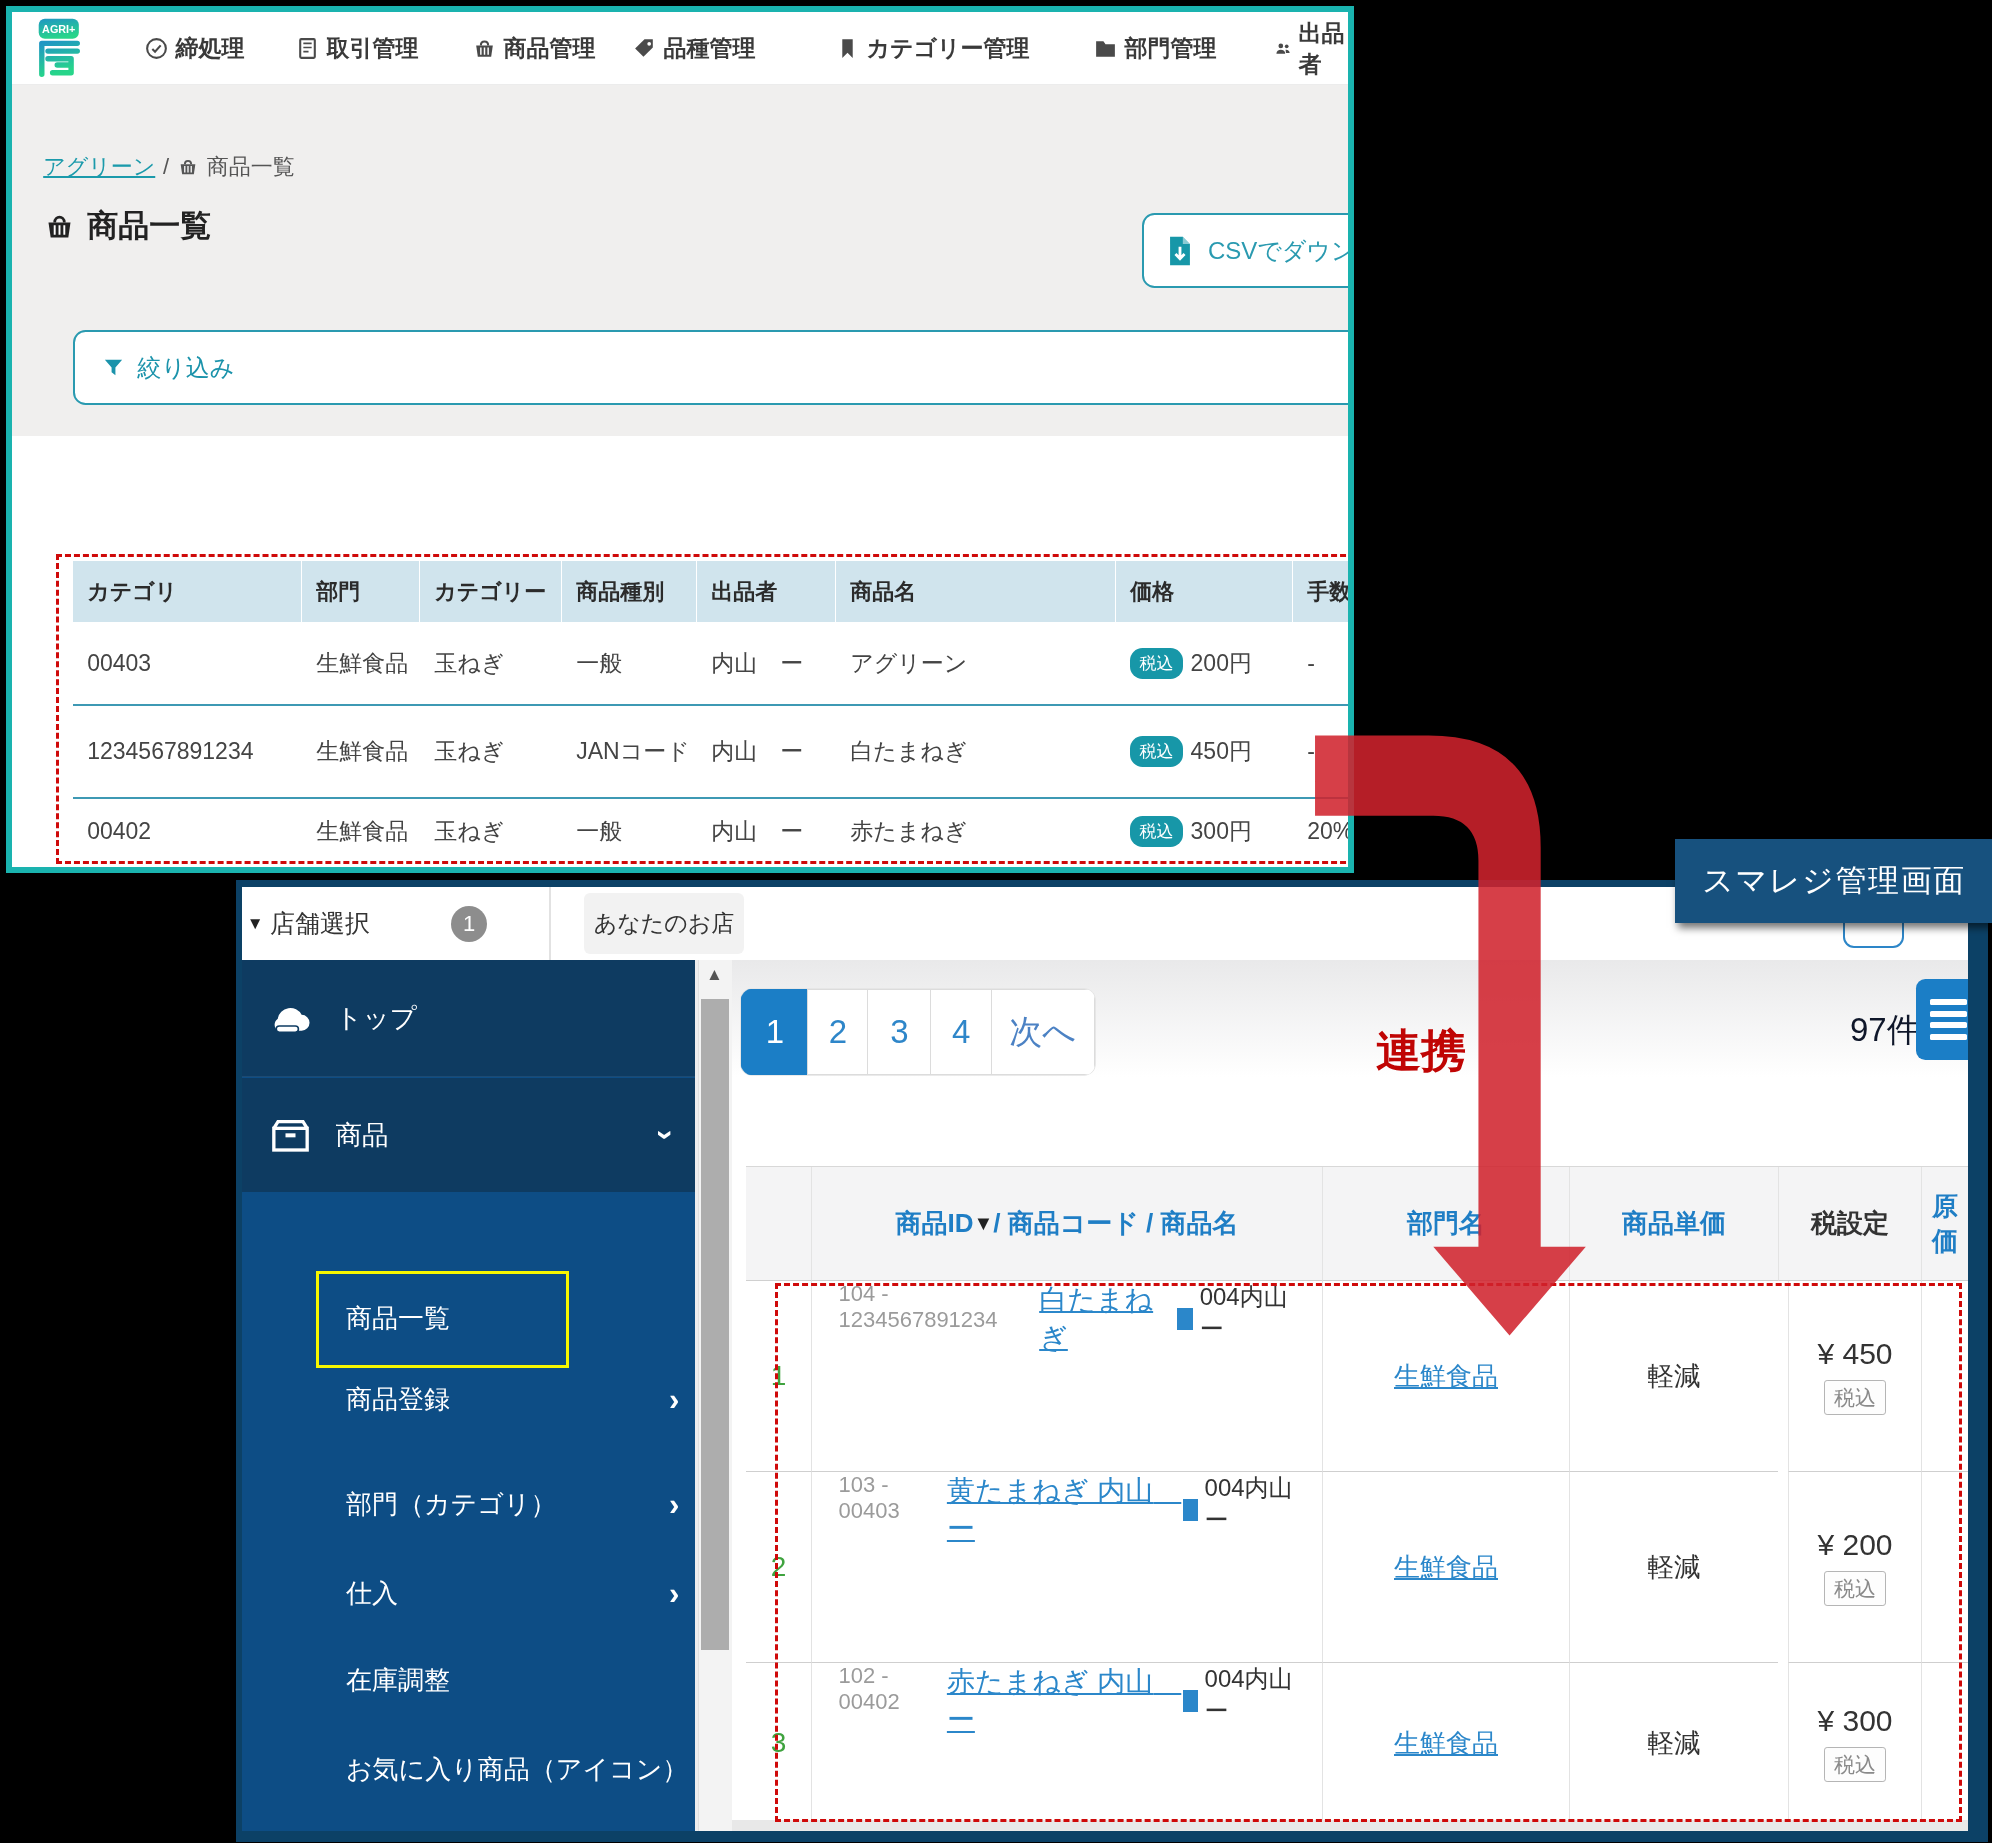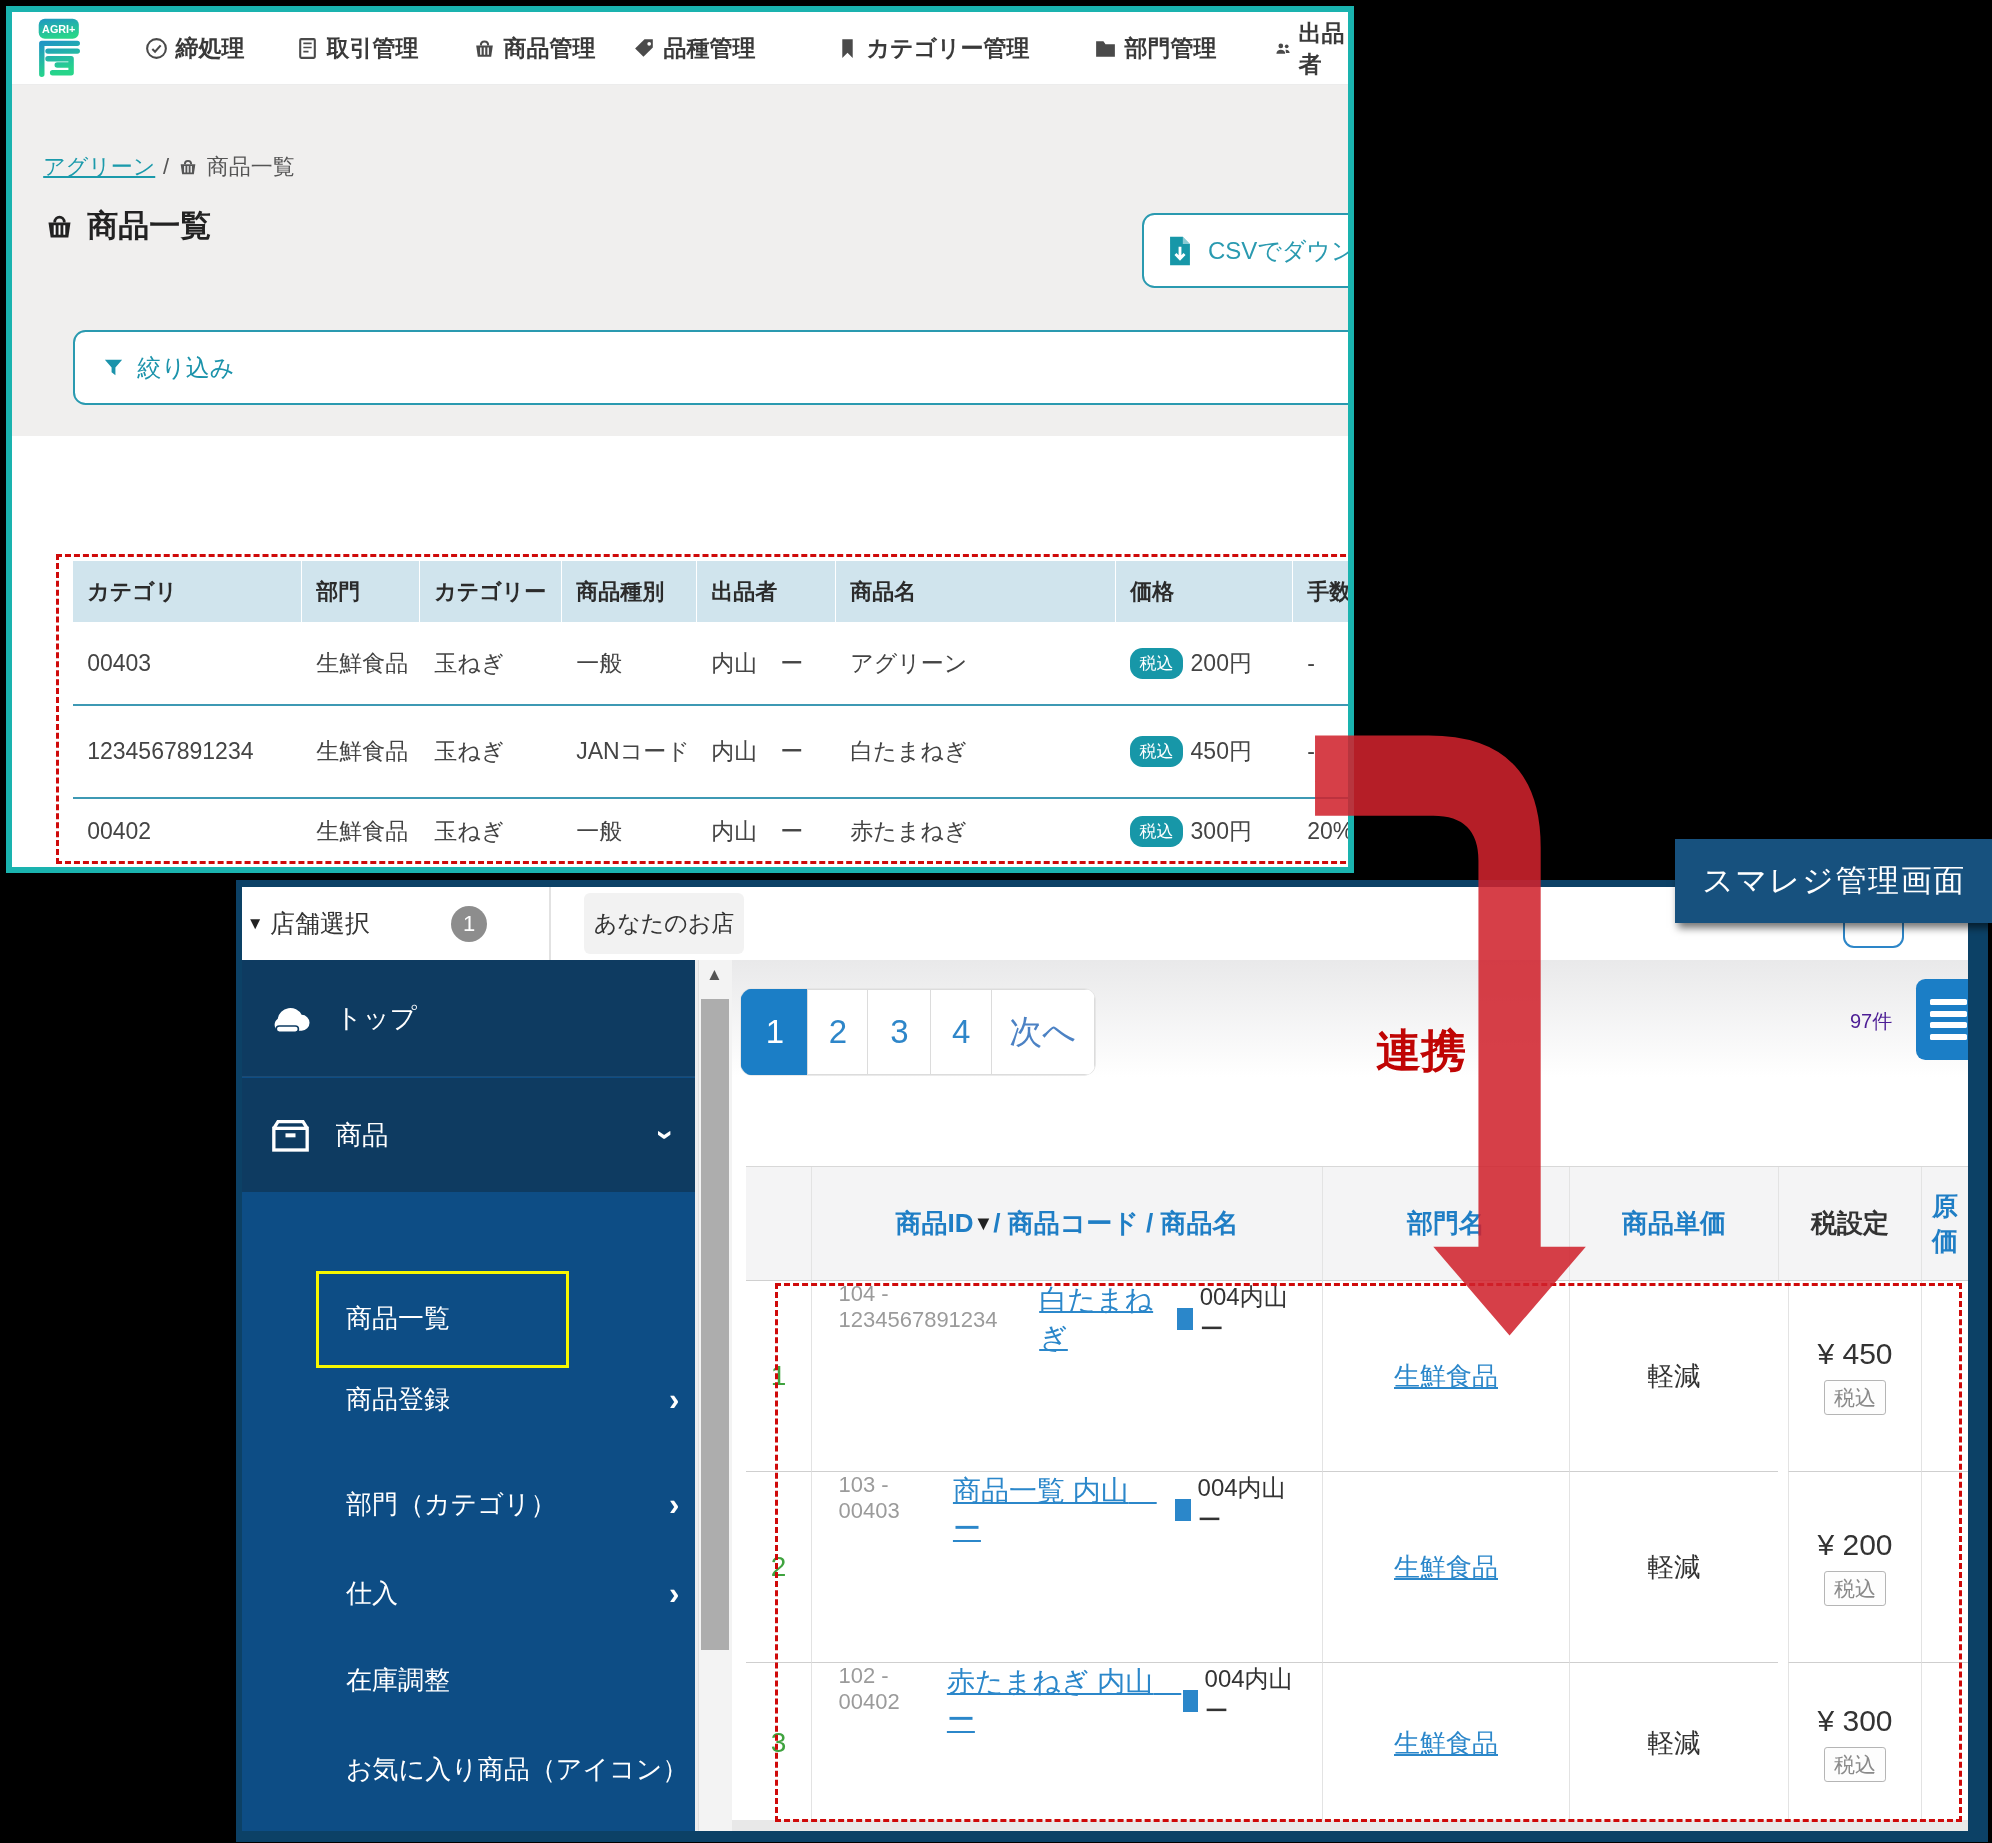--- a/index.html
+++ b/index.html
@@ -63,21 +63,21 @@
   #sm-scroll-up{left:464px;top:78px;font-size:17px;color:#555;}
   #sm-thumb{left:459px;top:112px;width:28px;height:651px;background:#adadad;}
   #sm-content{left:490px;top:73px;width:1236px;height:871px;
               background:linear-gradient(180deg,#e9e9ea 0px,#ffffff 117px);}
   #sm-pager{left:499px;top:102px;height:86px;display:flex;border-radius:11px;overflow:hidden;
             box-shadow:0 0 0 0.8px #e3e3e3;}
   .pg{height:86px;background:#fff;border:1.6px solid #dcdcdc;box-sizing:border-box;margin-left:-1.6px;
       display:flex;align-items:center;justify-content:center;font-size:33px;color:#2e86c9;cursor:pointer;}
   .pg.first{margin-left:0;background:#1b7ec6;color:#fff;border-color:#1b7ec6;}
   .pg.next{color:#4c82c4;}
-  #sm-count{left:1608px;top:121px;font-size:20px;color:#4c1d95;}
+  #sm-count{left:1608px;top:121px;font-size:33px;color:#0f172a;}
   #sm-listbtn{left:1674px;top:92px;width:72px;height:81px;background:#1b7ec6;border-radius:9.3px;
               display:flex;flex-direction:column;justify-content:center;gap:5.4px;padding-left:14px;box-sizing:border-box;cursor:pointer;}
   #sm-listbtn i{display:block;width:37px;height:6.2px;background:#fff;border-radius:1.6px;}
   #sm-table{left:504px;top:279px;width:1223px;display:grid;
             grid-template-columns:65px 511px 247px 209px 143px 47px;border-top:1.6px solid #d8d8d8;}
   .sm-th{height:114px;background:#f4f4f5;display:flex;align-items:center;justify-content:center;
          font-size:26px;font-weight:bold;color:#1f7ec5;border-left:0.8px solid #e3e3e3;box-sizing:border-box;
          border-bottom:0.8px solid #d0d0d0;text-align:center;}
   .sm-th.dark{color:#333;}
   .sm-th.nob{border-left:none;}
@@ -406,21 +406,21 @@
     <div class="sm-td rowh1 rb cell-price">
       <span class="pricetxt">¥ 450</span>
       <span class="pricebadge">税込</span>
     </div>
     <div class="sm-td rowh1 rb"></div>
 
     <div class="sm-td nob rowh2 rb rownum">2</div>
     <div class="sm-td rowh2 rb cell-prod">
       <span class="idline">103 - 00403</span>
       <span class="prodlink">
-          <span>商品一覧 内山　ー</span>
+          <span>黄たまねぎ 内山　ー</span>
           <span class="bluesq"></span>
         </span>
       <span class="sellline">004内山　ー</span>
     </div>
     <div class="sm-td rowh2 rb">
       <span class="deptlink">生鮮食品</span>
     </div>
     <div class="sm-td rowh2 rb taxtxt">軽減</div>
     <div class="sm-td rowh2 rb cell-price">
       <span class="pricetxt">¥ 200</span>

